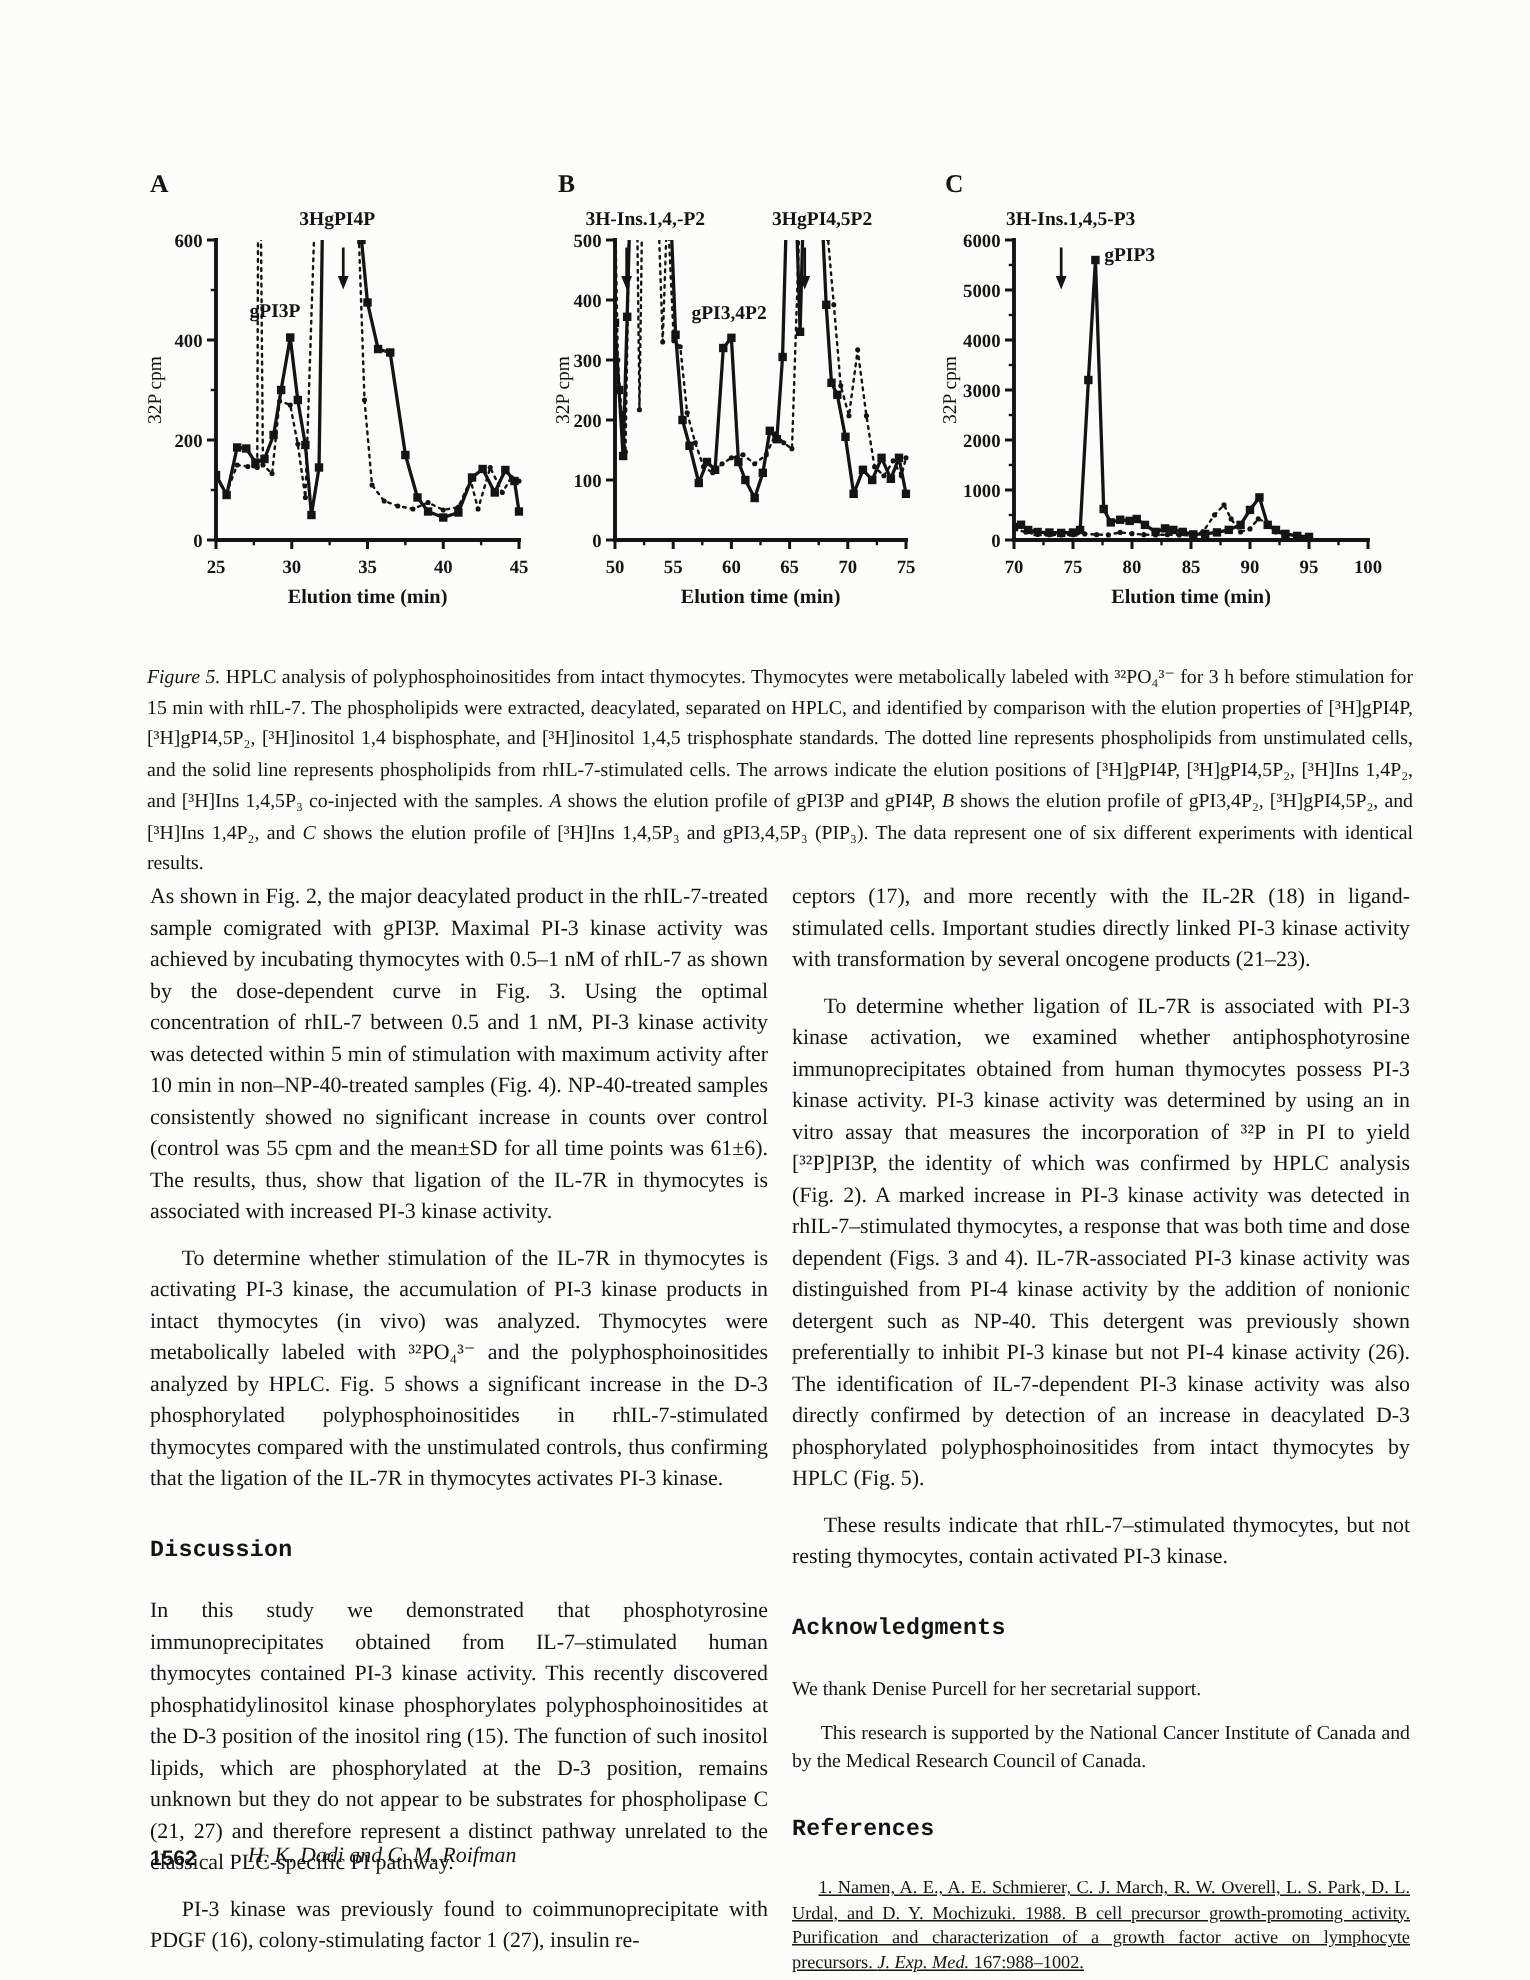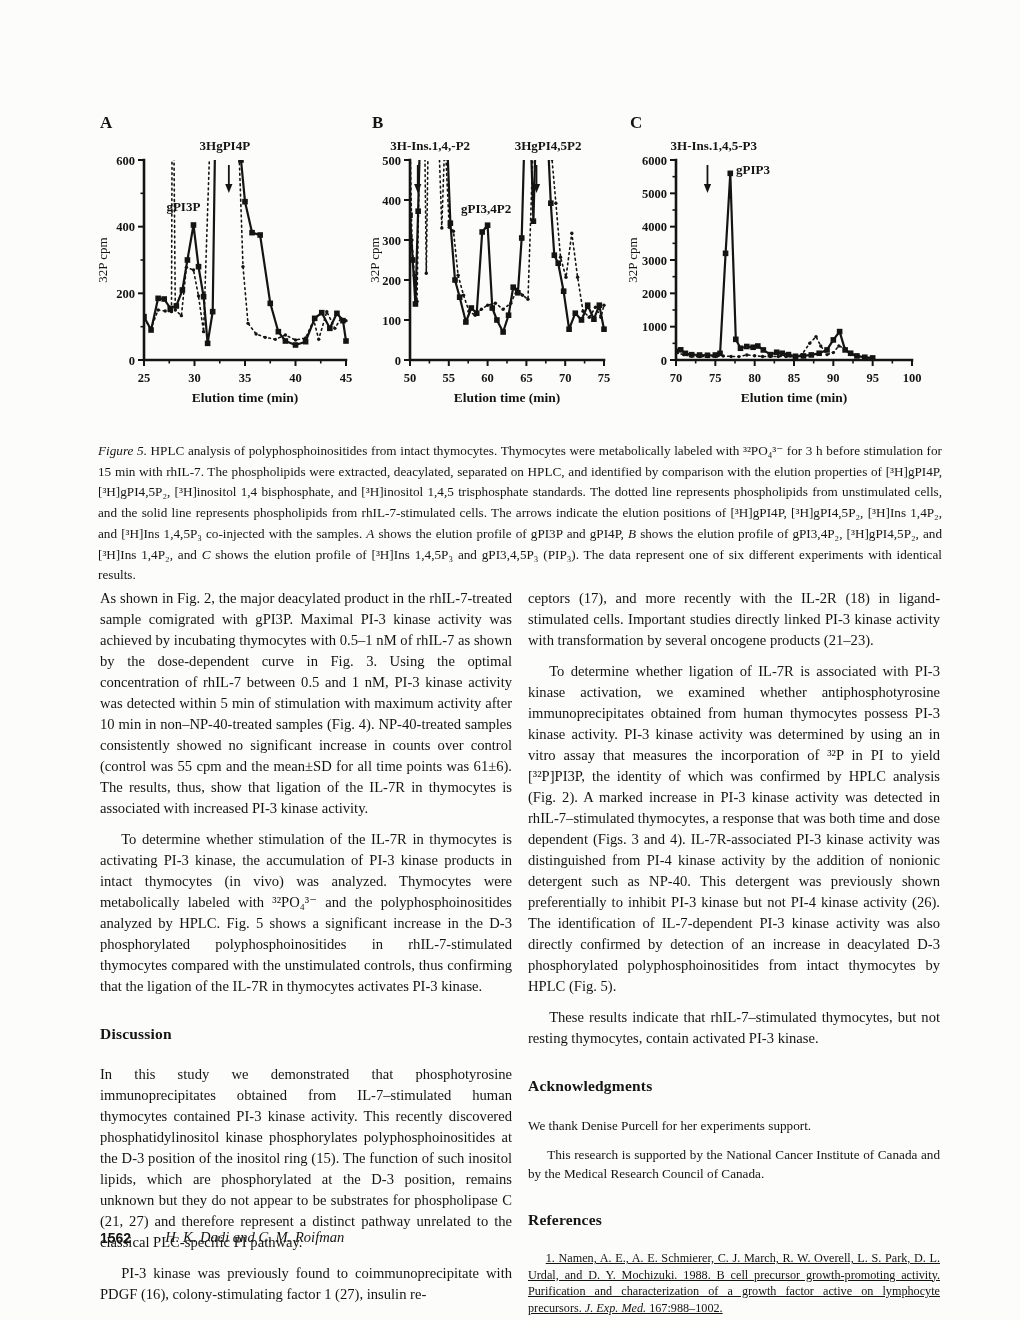--- a/index.html
+++ b/index.html
@@ -13,21 +13,21 @@
   .caption{
     position:absolute; left:98px; top:426px; width:844px;
     font-size:13.2px; line-height:20.7px; text-align:justify;margin-top:15px;
   }
   .col{position:absolute; top:588px; width:412px; font-size:14.6px; line-height:21px;}
   .col-left{left:100px;}
   .col-right{left:528px;}
   p.para{margin:0; text-align:justify;}
   p.para.indent{text-indent:1.45em;margin-top:10px;}
   h2.section{
-    font-family:Liberation Serif, serif;
+    font-family:Liberation Mono, monospace;
     font-size:15.5px; font-weight:bold; margin:26px 0 20px 0; letter-spacing:.2px;
   }
   .small-text p.para{font-size:13.2px; line-height:19px;}
   .refs p.para{font-size:12.2px; line-height:16.6px; text-align:justify;text-decoration:underline;}
   .page-footer{position:absolute; left:100px; top:1229px; display:flex; align-items:flex-end;}
   .page-number{
     font-family:"Liberation Sans","DejaVu Sans",sans-serif;
     font-weight:bold; font-size:14px;
   }
   .footer-authors{font-style:italic; font-size:14.6px; margin-left:34px;}
@@ -396,21 +396,21 @@
   </div>
 
   <div class="col col-right">
     <div>
         <p class="para"><span>ceptors (17), and more recently with the IL-2R (18) in ligand-stimulated cells. Important studies directly linked PI-3 kinase activity with transformation by several oncogene products (21–23).</span></p>
         <p class="para indent"><span>To determine whether ligation of IL-7R is associated with PI-3 kinase activation, we examined whether antiphosphotyrosine immunoprecipitates obtained from human thymocytes possess PI-3 kinase activity. PI-3 kinase activity was determined by using an in vitro assay that measures the incorporation of ³²P in PI to yield [³²P]PI3P, the identity of which was confirmed by HPLC analysis (Fig. 2). A marked increase in PI-3 kinase activity was detected in rhIL-7–stimulated thymocytes, a response that was both time and dose dependent (Figs. 3 and 4). IL-7R-associated PI-3 kinase activity was distinguished from PI-4 kinase activity by the addition of nonionic detergent such as NP-40. This detergent was previously shown preferentially to inhibit PI-3 kinase but not PI-4 kinase activity (26). The identification of IL-7-dependent PI-3 kinase activity was also directly confirmed by detection of an increase in deacylated D-3 phosphorylated polyphosphoinositides from intact thymocytes by HPLC (Fig. 5).</span></p>
         <p class="para indent"><span>These results indicate that rhIL-7–stimulated thymocytes, but not resting thymocytes, contain activated PI-3 kinase.</span></p>
       </div>
     <h2 class="section">Acknowledgments</h2>
     <div class="small-text">
-        <p class="para"><span>We thank Denise Purcell for her experiments support.</span></p>
+        <p class="para"><span>We thank Denise Purcell for her secretarial support.</span></p>
         <p class="para indent"><span>This research is supported by the National Cancer Institute of Canada and by the Medical Research Council of Canada.</span></p>
       </div>
     <h2 class="section">References</h2>
     <div class="refs">
         <p class="para indent"><span>1. Namen, A. E., A. E. Schmierer, C. J. March, R. W. Overell, L. S. Park, D. L. Urdal, and D. Y. Mochizuki. 1988. B cell precursor growth-promoting activity. Purification and characterization of a growth factor active on lymphocyte precursors. </span><span style="font-style: italic;">J. Exp. Med.</span><span> 167:988–1002.</span></p>
       </div>
   </div>
 
   <div class="page-footer">
     <span class="page-number">1562</span>

